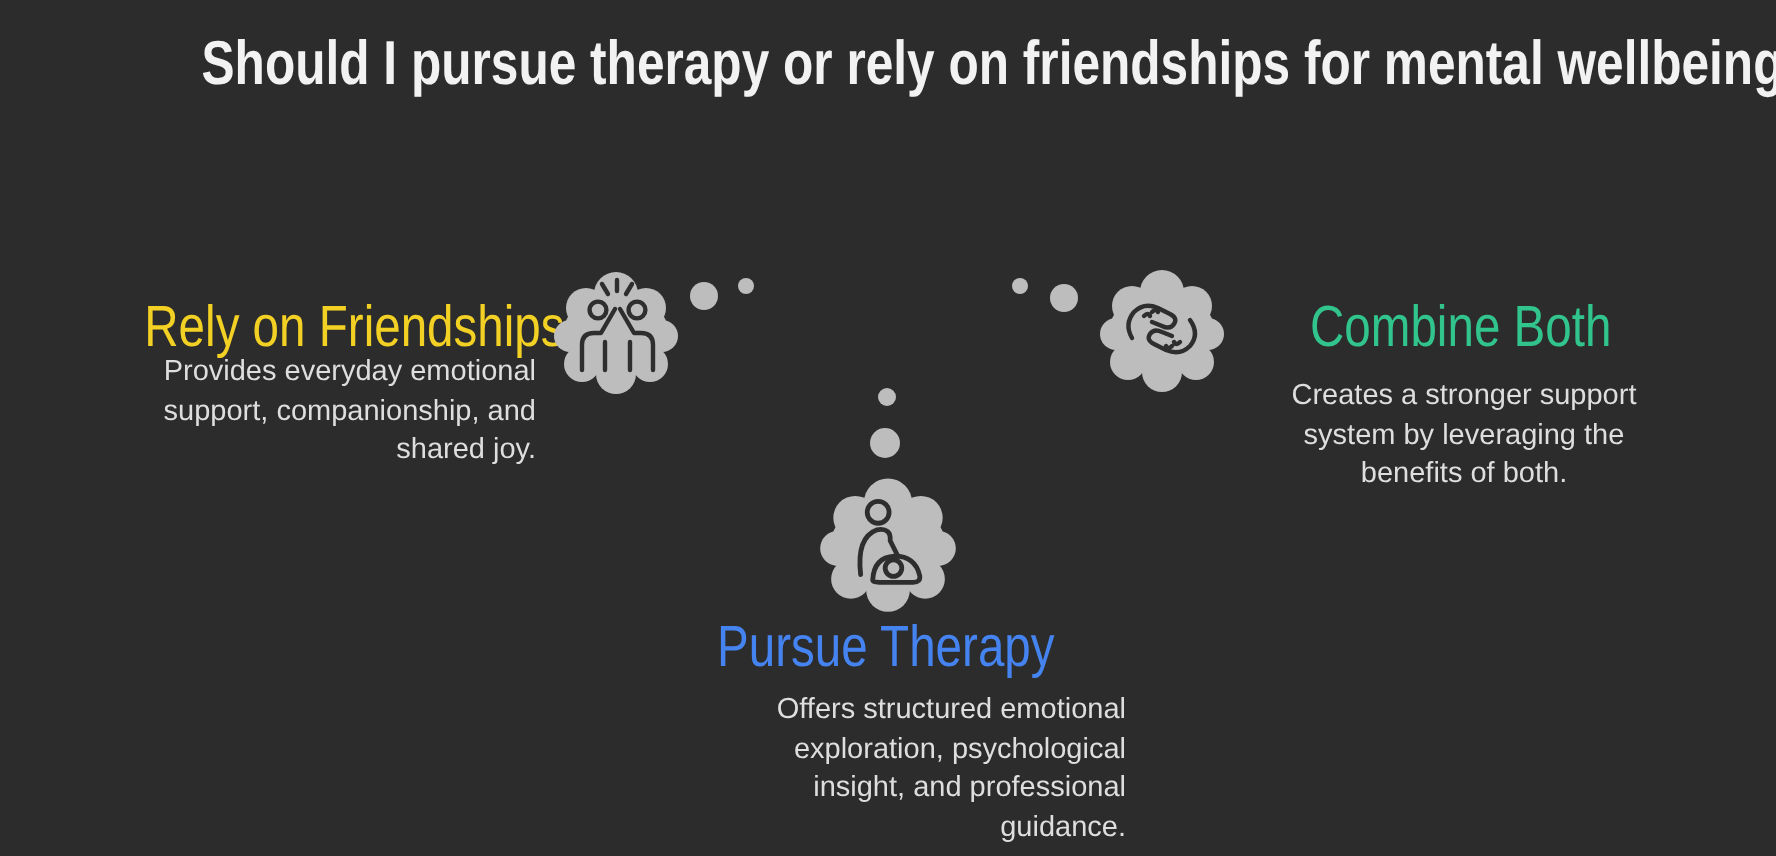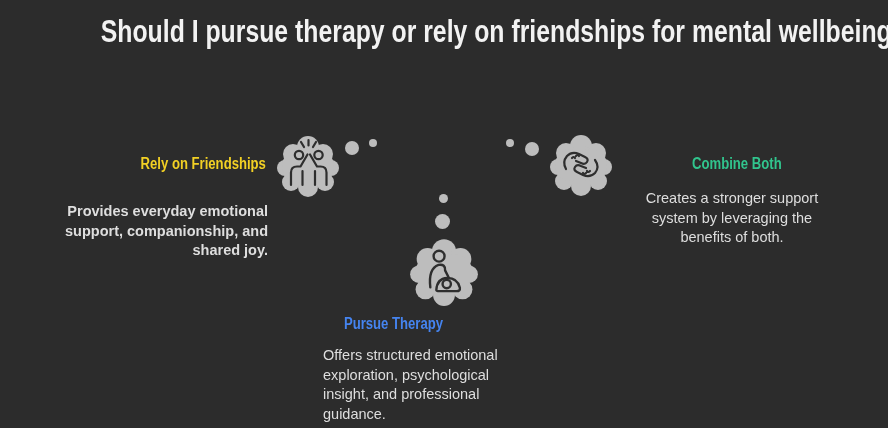--- a/index.html
+++ b/index.html
@@ -15,38 +15,38 @@
     position: absolute; top: 14px; left: 0; right: 0;
     text-align: center;
   }
   .title-inner {
     display: inline-block; white-space: nowrap;
     transform: scaleX(0.80); transform-origin: 50% 50%;
     font-size: 31px; font-weight: bold; letter-spacing: 0px;
     color: var(--title, #f2f2f2);
   }
 
-  .heading { position: absolute; font-weight: bold; font-size: 16px; line-height: 26px; }
+  .heading { position: absolute; font-weight: normal; font-size: 29px; line-height: 26px; }
   .heading .inner { display: inline-block; white-space: nowrap; transform: scaleX(0.82); }
   .heading.right-aligned { text-align: right; }
   .heading.right-aligned .inner { transform-origin: 100% 50%; }
   .heading.left-aligned { text-align: center; }
   .heading.left-aligned .inner { transform-origin: 0% 50%; }
-  .heading.centered { text-align: left; }
+  .heading.centered { text-align: center; }
   .heading.centered .inner { transform-origin: 50% 50%; }
 
   .desc {
     position: absolute;
     font-size: 14.5px; line-height: 19.5px;
     color: var(--description, #dedede);
     white-space: pre-line;
   }
   .desc.right-aligned { text-align: right; }
   .desc.left-aligned  { text-align: center; }
-  .desc.centered      { text-align: left; }
+  .desc.centered      { text-align: right; }
 
   .h-friendships { color: var(--friendships, #f2d024); }
   .h-therapy     { color: var(--therapy, #4584f0); }
   .h-combine     { color: var(--combine, #31c48d); }
 
   .cloud { position: absolute; }
   .cloud svg { display: block; }
   .blob { fill: var(--cloud, #bdbdbd); }
   .glyph {
     fill: none; stroke: var(--icon_stroke, #2e2e2e);
@@ -63,21 +63,21 @@
 
 <div class="stage">
 
   <div class="title-wrap">
     <span class="title-inner">Should I pursue therapy or rely on friendships for mental wellbeing?</span>
   </div>
 
   <div class="heading right-aligned h-friendships" style="left:26px; top:151px; width:240px;">
     <span class="inner">Rely on Friendships</span>
   </div>
-  <div class="desc right-aligned" style="left:26px; top:202px; width:242px;font-weight:bold;">Provides everyday emotional
+  <div class="desc right-aligned" style="left:26px; top:177px; width:242px;">Provides everyday emotional
 support, companionship, and
 shared joy.</div>
 
   <div class="cloud" style="left:276px; top:134px;">
     <svg width="64" height="64" viewBox="0 0 64 64">
       <g class="blob">
         <circle cx="32" cy="13" r="11"></circle>
           <circle cx="17" cy="20" r="10"></circle>
           <circle cx="47" cy="20" r="10"></circle>
         <circle cx="9" cy="34" r="8"></circle> 

